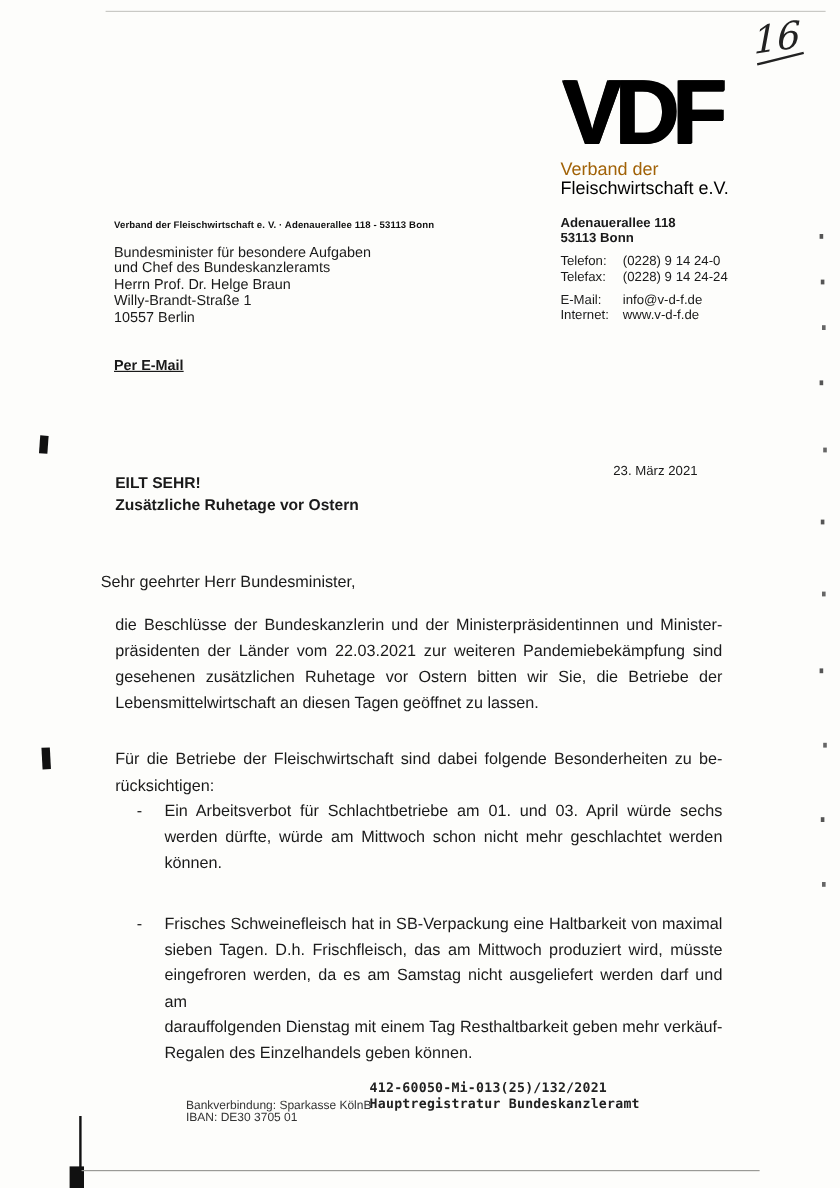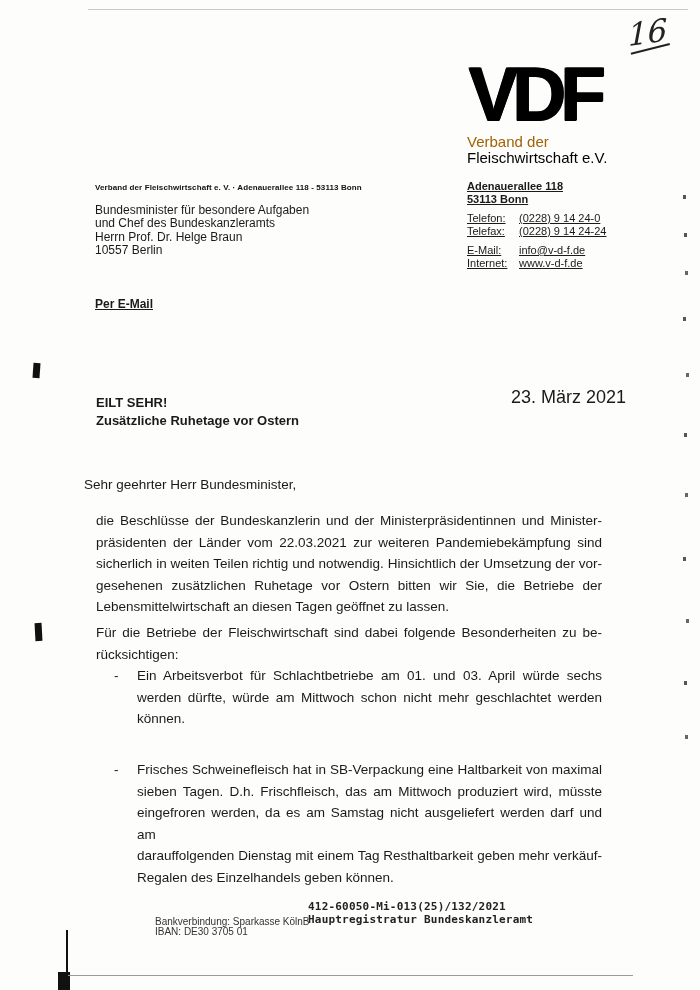--- a/index.html
+++ b/index.html
@@ -34,28 +34,28 @@
   .org2 { left:467px; top:149px; font-size:15px; color:#000; }
 
   
   .sender-line { left:95px; top:183px; font-size:8px; font-weight:bold; letter-spacing:0.1px; color:#111; }
 
   
   .recipient { left:95px; top:204px; font-size:12px; line-height:13.4px; }
   .delivery { left:95px; top:297px; font-size:12px; font-weight:bold; text-decoration:underline; }
 
   
-  .contact { left:467px; top:180px; font-size:11px; line-height:13px;text-decoration:underline; }
+  .contact { left:467px; top:180px; font-size:11px; line-height:13px; }
   .c-bold { font-weight:bold; }
   .c-pair { display:flex; }
   .c-label { width:52px; flex:0 0 52px; }
   .gap6 { margin-top:6px; }
 
   
-  .date { left:511px; top:387px; font-size:18px; }
+  .date { left:511px; top:387px; font-size:11px; }
   .urgency { left:96px; top:395px; font-size:13px; font-weight:bold; }
   .subject { left:96px; top:413px; font-size:13px; font-weight:bold; }
   .salutation { left:84px; top:477px; font-size:13.5px;text-align:center; }
 
   
   .para { left:96px; width:506px; font-size:13.5px; line-height:21.5px; }
   .para1 { top:510px; }
   .para2 { top:622px; }
   .jline { text-align:justify; text-align-last:justify; white-space:normal; }
   .jline.last { text-align:left; text-align-last:left; }
@@ -114,20 +114,21 @@
   <div class="abs vdf-logo">VDF</div>
   <div class="abs org1">Verband der</div>
   <div class="abs org2">Fleischwirtschaft e.V.</div>
 
   <div class="abs sender-line">Verband der Fleischwirtschaft e. V.  ·  Adenauerallee 118 - 53113 Bonn</div>
 
   <div class="abs recipient">
     <div>Bundesminister für besondere Aufgaben</div>
     <div>und Chef des Bundeskanzleramts</div>
     <div>Herrn Prof. Dr. Helge Braun</div>
+    <div>Willy-Brandt-Straße 1</div>
     <div>10557 Berlin</div>
   </div>
   <div class="abs delivery">Per E-Mail</div>
 
   <div class="abs contact">
     <div class="c-bold">Adenauerallee 118</div>
     <div class="c-bold">53113 Bonn</div>
     <div class="c-pair gap6">
       <span class="c-label">Telefon:</span>
       <span class="c-value">(0228) 9 14 24-0</span>
@@ -148,21 +149,20 @@
 
   <div class="abs date">23. März 2021</div>
   <div class="abs urgency">EILT SEHR!</div>
   <div class="abs subject">Zusätzliche Ruhetage vor Ostern</div>
 
   <div class="abs salutation">Sehr geehrter Herr Bundesminister,</div>
 
   <div class="abs para para1">
     <div class="jline">die Beschlüsse der Bundeskanzlerin und der Ministerpräsidentinnen und Minister-</div>
     <div class="jline">präsidenten der Länder vom 22.03.2021 zur weiteren Pandemiebekämpfung sind</div>
-    <div class="jline">sicherlich in weiten Teilen richtig und notwendig. Hinsichtlich der Umsetzung der vor-</div>
     <div class="jline">gesehenen zusätzlichen Ruhetage vor Ostern bitten wir Sie, die Betriebe der</div>
     <div class="jline last">Lebensmittelwirtschaft an diesen Tagen geöffnet zu lassen.</div>
   </div>
 
   <div class="abs para para2">
     <div class="jline">Für die Betriebe der Fleischwirtschaft sind dabei folgende Besonderheiten zu be-</div>
     <div class="jline last">rücksichtigen:</div>
   </div>
 
   <div class="abs bullet bullet1">

